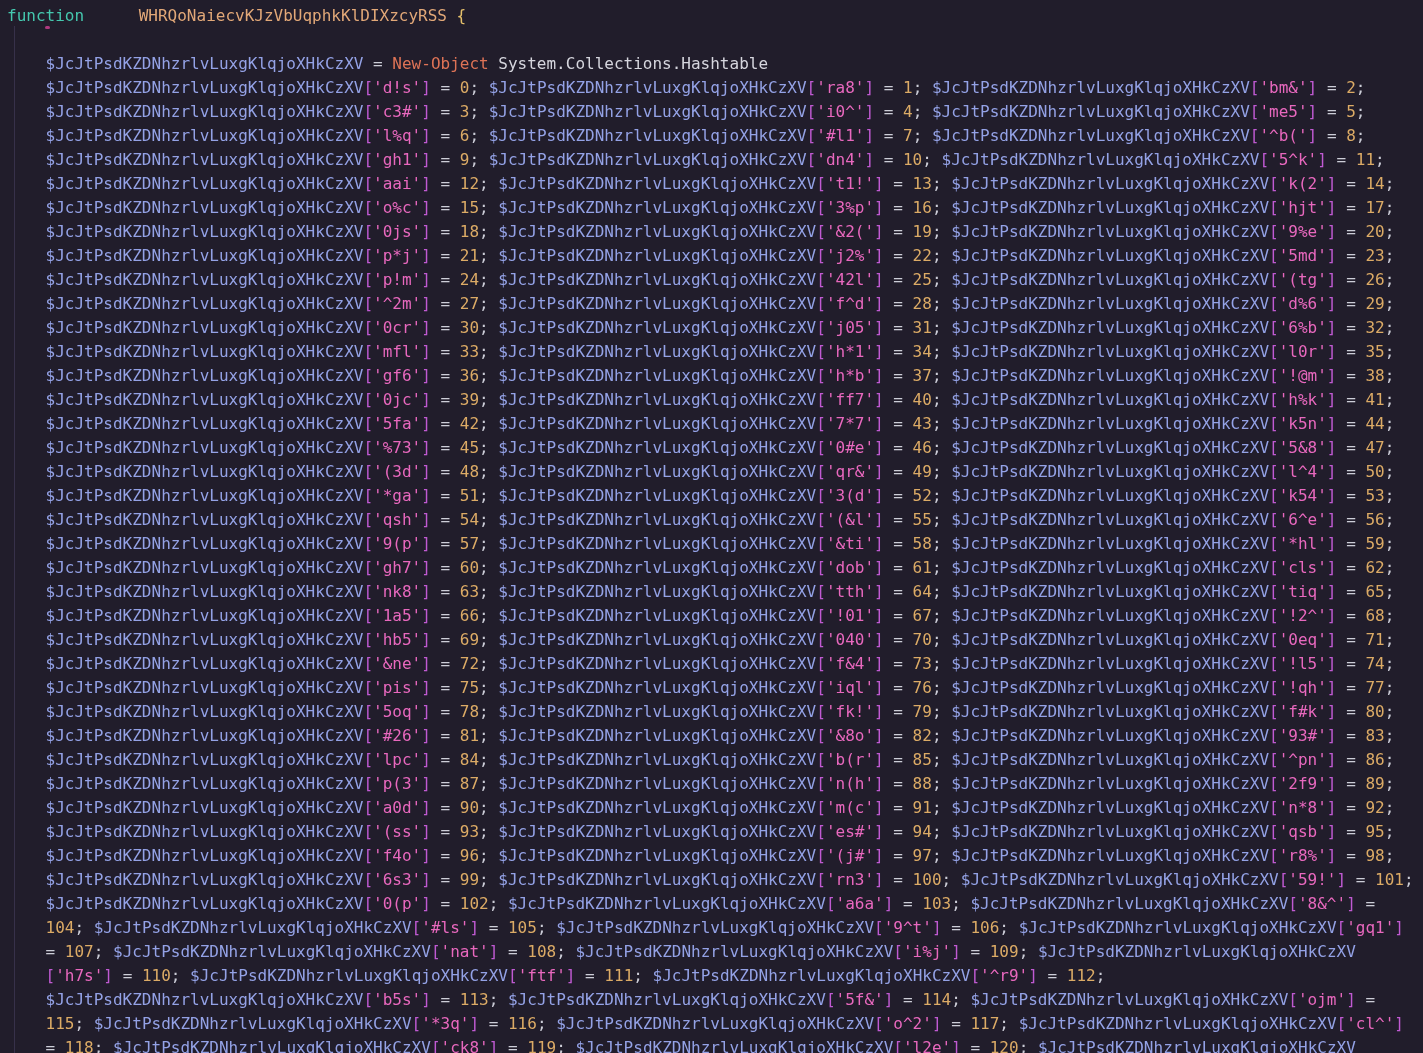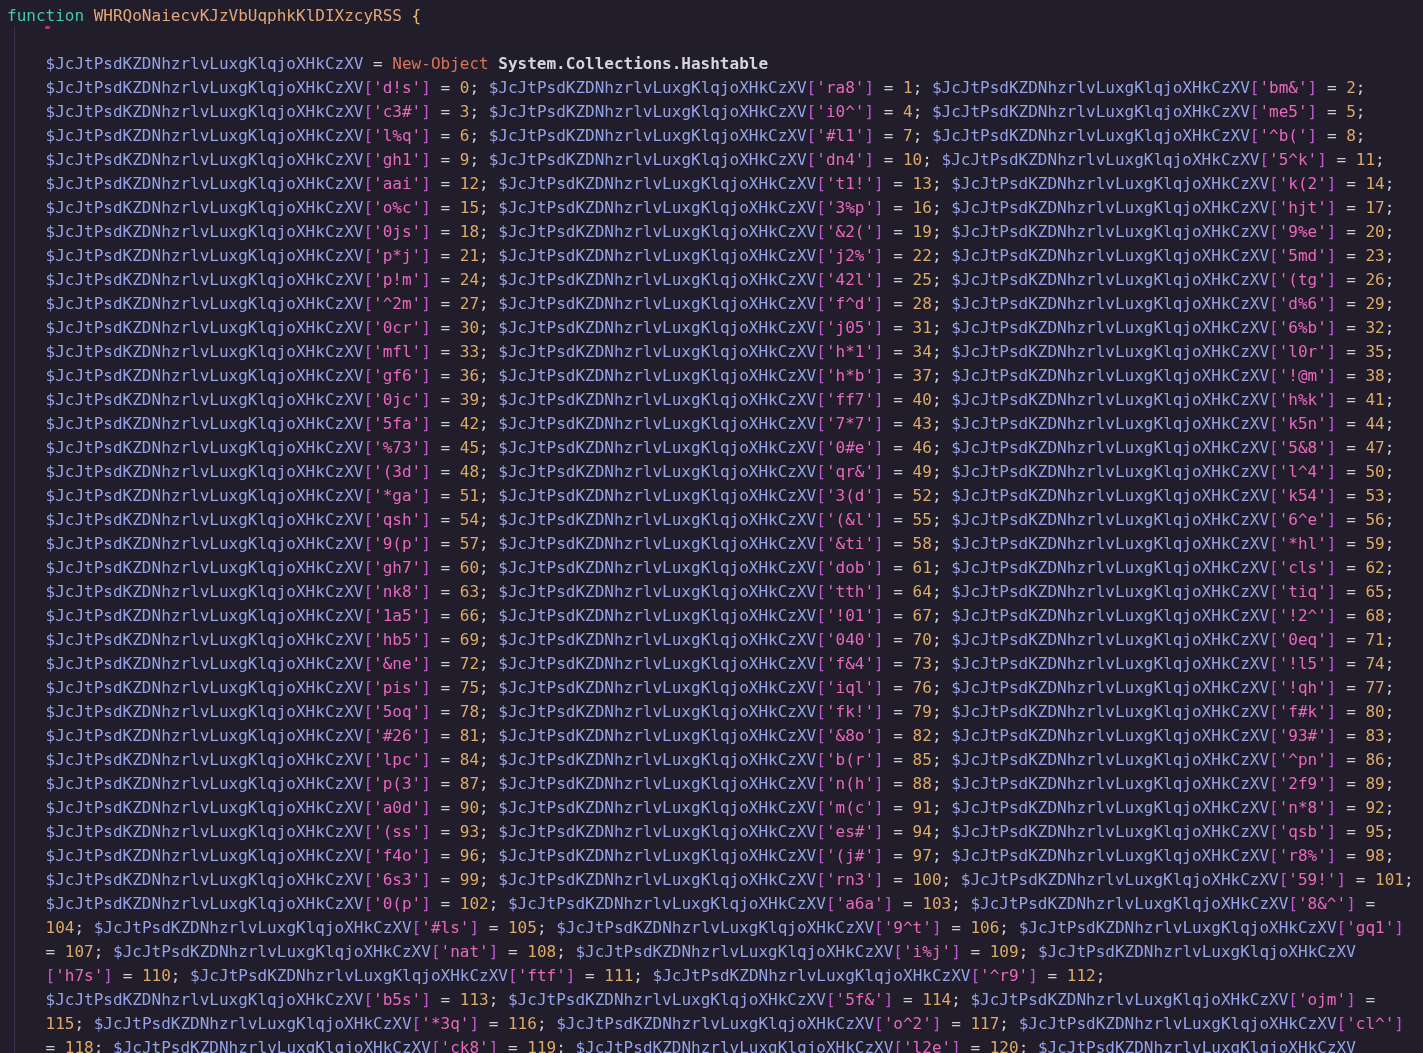--- a/index.html
+++ b/index.html
@@ -48,29 +48,29 @@
     margin: 0;
     padding: 4px 0 0 7px;
     font-family: "DejaVu Sans Mono", "Liberation Mono", monospace;
     font-size: 16px;
     line-height: 24px;
     color: var(--fg);
     white-space: pre;
   }
   .line { height: 24px; white-space: pre; }
   .tok-kw       { color: var(--kw); text-align: center; }
-  .tok-fname    { color: var(--fname); }
+  .tok-fname    { color: var(--fname); margin-left: 45px; }
   .tok-brace    { color: var(--brace); }
   .tok-var      { color: var(--variable); }
   .tok-bracket  { color: var(--bracket); }
   .tok-str      { color: var(--string); }
   .tok-num      { color: var(--number); }
   .tok-punct    { color: var(--punct); }
   .tok-cmdlet   { color: var(--cmdlet); text-align: right; }
-  .tok-type     { color: var(--type); font-weight: bold; }
+  .tok-type     { color: var(--type); }
 </style>
 </head>
 <body>
 
 <div class="editor">
   <div class="indent-guide"></div>
   <div class="cursor-artifact"></div>
   <pre class="code" id="code"><div class="line"><span class="tok-kw">function</span> <span class="tok-fname">WHRQoNaiecvKJzVbUqphkKlDIXzcyRSS</span> <span class="tok-brace">{</span></div><div class="line"></div><div class="line">    <span class="tok-var">$JcJtPsdKZDNhzrlvLuxgKlqjoXHkCzXV</span> <span class="tok-punct">=</span> <span class="tok-cmdlet">New-Object</span> <span class="tok-type">System.Collections.Hashtable</span></div><div class="line">    <span class="tok-var">$JcJtPsdKZDNhzrlvLuxgKlqjoXHkCzXV</span><span class="tok-bracket">[</span><span class="tok-str">'d!s'</span><span class="tok-bracket">]</span> <span class="tok-punct">=</span> <span class="tok-num">0</span><span class="tok-punct">;</span> <span class="tok-var">$JcJtPsdKZDNhzrlvLuxgKlqjoXHkCzXV</span><span class="tok-bracket">[</span><span class="tok-str">'ra8'</span><span class="tok-bracket">]</span> <span class="tok-punct">=</span> <span class="tok-num">1</span><span class="tok-punct">;</span> <span class="tok-var">$JcJtPsdKZDNhzrlvLuxgKlqjoXHkCzXV</span><span class="tok-bracket">[</span><span class="tok-str">'bm&amp;'</span><span class="tok-bracket">]</span> <span class="tok-punct">=</span> <span class="tok-num">2</span><span class="tok-punct">;</span></div><div class="line">    <span class="tok-var">$JcJtPsdKZDNhzrlvLuxgKlqjoXHkCzXV</span><span class="tok-bracket">[</span><span class="tok-str">'c3#'</span><span class="tok-bracket">]</span> <span class="tok-punct">=</span> <span class="tok-num">3</span><span class="tok-punct">;</span> <span class="tok-var">$JcJtPsdKZDNhzrlvLuxgKlqjoXHkCzXV</span><span class="tok-bracket">[</span><span class="tok-str">'i0^'</span><span class="tok-bracket">]</span> <span class="tok-punct">=</span> <span class="tok-num">4</span><span class="tok-punct">;</span> <span class="tok-var">$JcJtPsdKZDNhzrlvLuxgKlqjoXHkCzXV</span><span class="tok-bracket">[</span><span class="tok-str">'me5'</span><span class="tok-bracket">]</span> <span class="tok-punct">=</span> <span class="tok-num">5</span><span class="tok-punct">;</span></div><div class="line">    <span class="tok-var">$JcJtPsdKZDNhzrlvLuxgKlqjoXHkCzXV</span><span class="tok-bracket">[</span><span class="tok-str">'l%q'</span><span class="tok-bracket">]</span> <span class="tok-punct">=</span> <span class="tok-num">6</span><span class="tok-punct">;</span> <span class="tok-var">$JcJtPsdKZDNhzrlvLuxgKlqjoXHkCzXV</span><span class="tok-bracket">[</span><span class="tok-str">'#l1'</span><span class="tok-bracket">]</span> <span class="tok-punct">=</span> <span class="tok-num">7</span><span class="tok-punct">;</span> <span class="tok-var">$JcJtPsdKZDNhzrlvLuxgKlqjoXHkCzXV</span><span class="tok-bracket">[</span><span class="tok-str">'^b('</span><span class="tok-bracket">]</span> <span class="tok-punct">=</span> <span class="tok-num">8</span><span class="tok-punct">;</span></div><div class="line">    <span class="tok-var">$JcJtPsdKZDNhzrlvLuxgKlqjoXHkCzXV</span><span class="tok-bracket">[</span><span class="tok-str">'gh1'</span><span class="tok-bracket">]</span> <span class="tok-punct">=</span> <span class="tok-num">9</span><span class="tok-punct">;</span> <span class="tok-var">$JcJtPsdKZDNhzrlvLuxgKlqjoXHkCzXV</span><span class="tok-bracket">[</span><span class="tok-str">'dn4'</span><span class="tok-bracket">]</span> <span class="tok-punct">=</span> <span class="tok-num">10</span><span class="tok-punct">;</span> <span class="tok-var">$JcJtPsdKZDNhzrlvLuxgKlqjoXHkCzXV</span><span class="tok-bracket">[</span><span class="tok-str">'5^k'</span><span class="tok-bracket">]</span> <span class="tok-punct">=</span> <span class="tok-num">11</span><span class="tok-punct">;</span></div><div class="line">    <span class="tok-var">$JcJtPsdKZDNhzrlvLuxgKlqjoXHkCzXV</span><span class="tok-bracket">[</span><span class="tok-str">'aai'</span><span class="tok-bracket">]</span> <span class="tok-punct">=</span> <span class="tok-num">12</span><span class="tok-punct">;</span> <span class="tok-var">$JcJtPsdKZDNhzrlvLuxgKlqjoXHkCzXV</span><span class="tok-bracket">[</span><span class="tok-str">'t1!'</span><span class="tok-bracket">]</span> <span class="tok-punct">=</span> <span class="tok-num">13</span><span class="tok-punct">;</span> <span class="tok-var">$JcJtPsdKZDNhzrlvLuxgKlqjoXHkCzXV</span><span class="tok-bracket">[</span><span class="tok-str">'k(2'</span><span class="tok-bracket">]</span> <span class="tok-punct">=</span> <span class="tok-num">14</span><span class="tok-punct">;</span></div><div class="line">    <span class="tok-var">$JcJtPsdKZDNhzrlvLuxgKlqjoXHkCzXV</span><span class="tok-bracket">[</span><span class="tok-str">'o%c'</span><span class="tok-bracket">]</span> <span class="tok-punct">=</span> <span class="tok-num">15</span><span class="tok-punct">;</span> <span class="tok-var">$JcJtPsdKZDNhzrlvLuxgKlqjoXHkCzXV</span><span class="tok-bracket">[</span><span class="tok-str">'3%p'</span><span class="tok-bracket">]</span> <span class="tok-punct">=</span> <span class="tok-num">16</span><span class="tok-punct">;</span> <span class="tok-var">$JcJtPsdKZDNhzrlvLuxgKlqjoXHkCzXV</span><span class="tok-bracket">[</span><span class="tok-str">'hjt'</span><span class="tok-bracket">]</span> <span class="tok-punct">=</span> <span class="tok-num">17</span><span class="tok-punct">;</span></div><div class="line">    <span class="tok-var">$JcJtPsdKZDNhzrlvLuxgKlqjoXHkCzXV</span><span class="tok-bracket">[</span><span class="tok-str">'0js'</span><span class="tok-bracket">]</span> <span class="tok-punct">=</span> <span class="tok-num">18</span><span class="tok-punct">;</span> <span class="tok-var">$JcJtPsdKZDNhzrlvLuxgKlqjoXHkCzXV</span><span class="tok-bracket">[</span><span class="tok-str">'&amp;2('</span><span class="tok-bracket">]</span> <span class="tok-punct">=</span> <span class="tok-num">19</span><span class="tok-punct">;</span> <span class="tok-var">$JcJtPsdKZDNhzrlvLuxgKlqjoXHkCzXV</span><span class="tok-bracket">[</span><span class="tok-str">'9%e'</span><span class="tok-bracket">]</span> <span class="tok-punct">=</span> <span class="tok-num">20</span><span class="tok-punct">;</span></div><div class="line">    <span class="tok-var">$JcJtPsdKZDNhzrlvLuxgKlqjoXHkCzXV</span><span class="tok-bracket">[</span><span class="tok-str">'p*j'</span><span class="tok-bracket">]</span> <span class="tok-punct">=</span> <span class="tok-num">21</span><span class="tok-punct">;</span> <span class="tok-var">$JcJtPsdKZDNhzrlvLuxgKlqjoXHkCzXV</span><span class="tok-bracket">[</span><span class="tok-str">'j2%'</span><span class="tok-bracket">]</span> <span class="tok-punct">=</span> <span class="tok-num">22</span><span class="tok-punct">;</span> <span class="tok-var">$JcJtPsdKZDNhzrlvLuxgKlqjoXHkCzXV</span><span class="tok-bracket">[</span><span class="tok-str">'5md'</span><span class="tok-bracket">]</span> <span class="tok-punct">=</span> <span class="tok-num">23</span><span class="tok-punct">;</span></div><div class="line">    <span class="tok-var">$JcJtPsdKZDNhzrlvLuxgKlqjoXHkCzXV</span><span class="tok-bracket">[</span><span class="tok-str">'p!m'</span><span class="tok-bracket">]</span> <span class="tok-punct">=</span> <span class="tok-num">24</span><span class="tok-punct">;</span> <span class="tok-var">$JcJtPsdKZDNhzrlvLuxgKlqjoXHkCzXV</span><span class="tok-bracket">[</span><span class="tok-str">'42l'</span><span class="tok-bracket">]</span> <span class="tok-punct">=</span> <span class="tok-num">25</span><span class="tok-punct">;</span> <span class="tok-var">$JcJtPsdKZDNhzrlvLuxgKlqjoXHkCzXV</span><span class="tok-bracket">[</span><span class="tok-str">'(tg'</span><span class="tok-bracket">]</span> <span class="tok-punct">=</span> <span class="tok-num">26</span><span class="tok-punct">;</span></div><div class="line">    <span class="tok-var">$JcJtPsdKZDNhzrlvLuxgKlqjoXHkCzXV</span><span class="tok-bracket">[</span><span class="tok-str">'^2m'</span><span class="tok-bracket">]</span> <span class="tok-punct">=</span> <span class="tok-num">27</span><span class="tok-punct">;</span> <span class="tok-var">$JcJtPsdKZDNhzrlvLuxgKlqjoXHkCzXV</span><span class="tok-bracket">[</span><span class="tok-str">'f^d'</span><span class="tok-bracket">]</span> <span class="tok-punct">=</span> <span class="tok-num">28</span><span class="tok-punct">;</span> <span class="tok-var">$JcJtPsdKZDNhzrlvLuxgKlqjoXHkCzXV</span><span class="tok-bracket">[</span><span class="tok-str">'d%6'</span><span class="tok-bracket">]</span> <span class="tok-punct">=</span> <span class="tok-num">29</span><span class="tok-punct">;</span></div><div class="line">    <span class="tok-var">$JcJtPsdKZDNhzrlvLuxgKlqjoXHkCzXV</span><span class="tok-bracket">[</span><span class="tok-str">'0cr'</span><span class="tok-bracket">]</span> <span class="tok-punct">=</span> <span class="tok-num">30</span><span class="tok-punct">;</span> <span class="tok-var">$JcJtPsdKZDNhzrlvLuxgKlqjoXHkCzXV</span><span class="tok-bracket">[</span><span class="tok-str">'j05'</span><span class="tok-bracket">]</span> <span class="tok-punct">=</span> <span class="tok-num">31</span><span class="tok-punct">;</span> <span class="tok-var">$JcJtPsdKZDNhzrlvLuxgKlqjoXHkCzXV</span><span class="tok-bracket">[</span><span class="tok-str">'6%b'</span><span class="tok-bracket">]</span> <span class="tok-punct">=</span> <span class="tok-num">32</span><span class="tok-punct">;</span></div><div class="line">    <span class="tok-var">$JcJtPsdKZDNhzrlvLuxgKlqjoXHkCzXV</span><span class="tok-bracket">[</span><span class="tok-str">'mfl'</span><span class="tok-bracket">]</span> <span class="tok-punct">=</span> <span class="tok-num">33</span><span class="tok-punct">;</span> <span class="tok-var">$JcJtPsdKZDNhzrlvLuxgKlqjoXHkCzXV</span><span class="tok-bracket">[</span><span class="tok-str">'h*1'</span><span class="tok-bracket">]</span> <span class="tok-punct">=</span> <span class="tok-num">34</span><span class="tok-punct">;</span> <span class="tok-var">$JcJtPsdKZDNhzrlvLuxgKlqjoXHkCzXV</span><span class="tok-bracket">[</span><span class="tok-str">'l0r'</span><span class="tok-bracket">]</span> <span class="tok-punct">=</span> <span class="tok-num">35</span><span class="tok-punct">;</span></div><div class="line">    <span class="tok-var">$JcJtPsdKZDNhzrlvLuxgKlqjoXHkCzXV</span><span class="tok-bracket">[</span><span class="tok-str">'gf6'</span><span class="tok-bracket">]</span> <span class="tok-punct">=</span> <span class="tok-num">36</span><span class="tok-punct">;</span> <span class="tok-var">$JcJtPsdKZDNhzrlvLuxgKlqjoXHkCzXV</span><span class="tok-bracket">[</span><span class="tok-str">'h*b'</span><span class="tok-bracket">]</span> <span class="tok-punct">=</span> <span class="tok-num">37</span><span class="tok-punct">;</span> <span class="tok-var">$JcJtPsdKZDNhzrlvLuxgKlqjoXHkCzXV</span><span class="tok-bracket">[</span><span class="tok-str">'!@m'</span><span class="tok-bracket">]</span> <span class="tok-punct">=</span> <span class="tok-num">38</span><span class="tok-punct">;</span></div><div class="line">    <span class="tok-var">$JcJtPsdKZDNhzrlvLuxgKlqjoXHkCzXV</span><span class="tok-bracket">[</span><span class="tok-str">'0jc'</span><span class="tok-bracket">]</span> <span class="tok-punct">=</span> <span class="tok-num">39</span><span class="tok-punct">;</span> <span class="tok-var">$JcJtPsdKZDNhzrlvLuxgKlqjoXHkCzXV</span><span class="tok-bracket">[</span><span class="tok-str">'ff7'</span><span class="tok-bracket">]</span> <span class="tok-punct">=</span> <span class="tok-num">40</span><span class="tok-punct">;</span> <span class="tok-var">$JcJtPsdKZDNhzrlvLuxgKlqjoXHkCzXV</span><span class="tok-bracket">[</span><span class="tok-str">'h%k'</span><span class="tok-bracket">]</span> <span class="tok-punct">=</span> <span class="tok-num">41</span><span class="tok-punct">;</span></div><div class="line">    <span class="tok-var">$JcJtPsdKZDNhzrlvLuxgKlqjoXHkCzXV</span><span class="tok-bracket">[</span><span class="tok-str">'5fa'</span><span class="tok-bracket">]</span> <span class="tok-punct">=</span> <span class="tok-num">42</span><span class="tok-punct">;</span> <span class="tok-var">$JcJtPsdKZDNhzrlvLuxgKlqjoXHkCzXV</span><span class="tok-bracket">[</span><span class="tok-str">'7*7'</span><span class="tok-bracket">]</span> <span class="tok-punct">=</span> <span class="tok-num">43</span><span class="tok-punct">;</span> <span class="tok-var">$JcJtPsdKZDNhzrlvLuxgKlqjoXHkCzXV</span><span class="tok-bracket">[</span><span class="tok-str">'k5n'</span><span class="tok-bracket">]</span> <span class="tok-punct">=</span> <span class="tok-num">44</span><span class="tok-punct">;</span></div><div class="line">    <span class="tok-var">$JcJtPsdKZDNhzrlvLuxgKlqjoXHkCzXV</span><span class="tok-bracket">[</span><span class="tok-str">'%73'</span><span class="tok-bracket">]</span> <span class="tok-punct">=</span> <span class="tok-num">45</span><span class="tok-punct">;</span> <span class="tok-var">$JcJtPsdKZDNhzrlvLuxgKlqjoXHkCzXV</span><span class="tok-bracket">[</span><span class="tok-str">'0#e'</span><span class="tok-bracket">]</span> <span class="tok-punct">=</span> <span class="tok-num">46</span><span class="tok-punct">;</span> <span class="tok-var">$JcJtPsdKZDNhzrlvLuxgKlqjoXHkCzXV</span><span class="tok-bracket">[</span><span class="tok-str">'5&amp;8'</span><span class="tok-bracket">]</span> <span class="tok-punct">=</span> <span class="tok-num">47</span><span class="tok-punct">;</span></div><div class="line">    <span class="tok-var">$JcJtPsdKZDNhzrlvLuxgKlqjoXHkCzXV</span><span class="tok-bracket">[</span><span class="tok-str">'(3d'</span><span class="tok-bracket">]</span> <span class="tok-punct">=</span> <span class="tok-num">48</span><span class="tok-punct">;</span> <span class="tok-var">$JcJtPsdKZDNhzrlvLuxgKlqjoXHkCzXV</span><span class="tok-bracket">[</span><span class="tok-str">'qr&amp;'</span><span class="tok-bracket">]</span> <span class="tok-punct">=</span> <span class="tok-num">49</span><span class="tok-punct">;</span> <span class="tok-var">$JcJtPsdKZDNhzrlvLuxgKlqjoXHkCzXV</span><span class="tok-bracket">[</span><span class="tok-str">'l^4'</span><span class="tok-bracket">]</span> <span class="tok-punct">=</span> <span class="tok-num">50</span><span class="tok-punct">;</span></div><div class="line">    <span class="tok-var">$JcJtPsdKZDNhzrlvLuxgKlqjoXHkCzXV</span><span class="tok-bracket">[</span><span class="tok-str">'*ga'</span><span class="tok-bracket">]</span> <span class="tok-punct">=</span> <span class="tok-num">51</span><span class="tok-punct">;</span> <span class="tok-var">$JcJtPsdKZDNhzrlvLuxgKlqjoXHkCzXV</span><span class="tok-bracket">[</span><span class="tok-str">'3(d'</span><span class="tok-bracket">]</span> <span class="tok-punct">=</span> <span class="tok-num">52</span><span class="tok-punct">;</span> <span class="tok-var">$JcJtPsdKZDNhzrlvLuxgKlqjoXHkCzXV</span><span class="tok-bracket">[</span><span class="tok-str">'k54'</span><span class="tok-bracket">]</span> <span class="tok-punct">=</span> <span class="tok-num">53</span><span class="tok-punct">;</span></div><div class="line">    <span class="tok-var">$JcJtPsdKZDNhzrlvLuxgKlqjoXHkCzXV</span><span class="tok-bracket">[</span><span class="tok-str">'qsh'</span><span class="tok-bracket">]</span> <span class="tok-punct">=</span> <span class="tok-num">54</span><span class="tok-punct">;</span> <span class="tok-var">$JcJtPsdKZDNhzrlvLuxgKlqjoXHkCzXV</span><span class="tok-bracket">[</span><span class="tok-str">'(&amp;l'</span><span class="tok-bracket">]</span> <span class="tok-punct">=</span> <span class="tok-num">55</span><span class="tok-punct">;</span> <span class="tok-var">$JcJtPsdKZDNhzrlvLuxgKlqjoXHkCzXV</span><span class="tok-bracket">[</span><span class="tok-str">'6^e'</span><span class="tok-bracket">]</span> <span class="tok-punct">=</span> <span class="tok-num">56</span><span class="tok-punct">;</span></div><div class="line">    <span class="tok-var">$JcJtPsdKZDNhzrlvLuxgKlqjoXHkCzXV</span><span class="tok-bracket">[</span><span class="tok-str">'9(p'</span><span class="tok-bracket">]</span> <span class="tok-punct">=</span> <span class="tok-num">57</span><span class="tok-punct">;</span> <span class="tok-var">$JcJtPsdKZDNhzrlvLuxgKlqjoXHkCzXV</span><span class="tok-bracket">[</span><span class="tok-str">'&amp;ti'</span><span class="tok-bracket">]</span> <span class="tok-punct">=</span> <span class="tok-num">58</span><span class="tok-punct">;</span> <span class="tok-var">$JcJtPsdKZDNhzrlvLuxgKlqjoXHkCzXV</span><span class="tok-bracket">[</span><span class="tok-str">'*hl'</span><span class="tok-bracket">]</span> <span class="tok-punct">=</span> <span class="tok-num">59</span><span class="tok-punct">;</span></div><div class="line">    <span class="tok-var">$JcJtPsdKZDNhzrlvLuxgKlqjoXHkCzXV</span><span class="tok-bracket">[</span><span class="tok-str">'gh7'</span><span class="tok-bracket">]</span> <span class="tok-punct">=</span> <span class="tok-num">60</span><span class="tok-punct">;</span> <span class="tok-var">$JcJtPsdKZDNhzrlvLuxgKlqjoXHkCzXV</span><span class="tok-bracket">[</span><span class="tok-str">'dob'</span><span class="tok-bracket">]</span> <span class="tok-punct">=</span> <span class="tok-num">61</span><span class="tok-punct">;</span> <span class="tok-var">$JcJtPsdKZDNhzrlvLuxgKlqjoXHkCzXV</span><span class="tok-bracket">[</span><span class="tok-str">'cls'</span><span class="tok-bracket">]</span> <span class="tok-punct">=</span> <span class="tok-num">62</span><span class="tok-punct">;</span></div><div class="line">    <span class="tok-var">$JcJtPsdKZDNhzrlvLuxgKlqjoXHkCzXV</span><span class="tok-bracket">[</span><span class="tok-str">'nk8'</span><span class="tok-bracket">]</span> <span class="tok-punct">=</span> <span class="tok-num">63</span><span class="tok-punct">;</span> <span class="tok-var">$JcJtPsdKZDNhzrlvLuxgKlqjoXHkCzXV</span><span class="tok-bracket">[</span><span class="tok-str">'tth'</span><span class="tok-bracket">]</span> <span class="tok-punct">=</span> <span class="tok-num">64</span><span class="tok-punct">;</span> <span class="tok-var">$JcJtPsdKZDNhzrlvLuxgKlqjoXHkCzXV</span><span class="tok-bracket">[</span><span class="tok-str">'tiq'</span><span class="tok-bracket">]</span> <span class="tok-punct">=</span> <span class="tok-num">65</span><span class="tok-punct">;</span></div><div class="line">    <span class="tok-var">$JcJtPsdKZDNhzrlvLuxgKlqjoXHkCzXV</span><span class="tok-bracket">[</span><span class="tok-str">'1a5'</span><span class="tok-bracket">]</span> <span class="tok-punct">=</span> <span class="tok-num">66</span><span class="tok-punct">;</span> <span class="tok-var">$JcJtPsdKZDNhzrlvLuxgKlqjoXHkCzXV</span><span class="tok-bracket">[</span><span class="tok-str">'!01'</span><span class="tok-bracket">]</span> <span class="tok-punct">=</span> <span class="tok-num">67</span><span class="tok-punct">;</span> <span class="tok-var">$JcJtPsdKZDNhzrlvLuxgKlqjoXHkCzXV</span><span class="tok-bracket">[</span><span class="tok-str">'!2^'</span><span class="tok-bracket">]</span> <span class="tok-punct">=</span> <span class="tok-num">68</span><span class="tok-punct">;</span></div><div class="line">    <span class="tok-var">$JcJtPsdKZDNhzrlvLuxgKlqjoXHkCzXV</span><span class="tok-bracket">[</span><span class="tok-str">'hb5'</span><span class="tok-bracket">]</span> <span class="tok-punct">=</span> <span class="tok-num">69</span><span class="tok-punct">;</span> <span class="tok-var">$JcJtPsdKZDNhzrlvLuxgKlqjoXHkCzXV</span><span class="tok-bracket">[</span><span class="tok-str">'040'</span><span class="tok-bracket">]</span> <span class="tok-punct">=</span> <span class="tok-num">70</span><span class="tok-punct">;</span> <span class="tok-var">$JcJtPsdKZDNhzrlvLuxgKlqjoXHkCzXV</span><span class="tok-bracket">[</span><span class="tok-str">'0eq'</span><span class="tok-bracket">]</span> <span class="tok-punct">=</span> <span class="tok-num">71</span><span class="tok-punct">;</span></div><div class="line">    <span class="tok-var">$JcJtPsdKZDNhzrlvLuxgKlqjoXHkCzXV</span><span class="tok-bracket">[</span><span class="tok-str">'&amp;ne'</span><span class="tok-bracket">]</span> <span class="tok-punct">=</span> <span class="tok-num">72</span><span class="tok-punct">;</span> <span class="tok-var">$JcJtPsdKZDNhzrlvLuxgKlqjoXHkCzXV</span><span class="tok-bracket">[</span><span class="tok-str">'f&amp;4'</span><span class="tok-bracket">]</span> <span class="tok-punct">=</span> <span class="tok-num">73</span><span class="tok-punct">;</span> <span class="tok-var">$JcJtPsdKZDNhzrlvLuxgKlqjoXHkCzXV</span><span class="tok-bracket">[</span><span class="tok-str">'!l5'</span><span class="tok-bracket">]</span> <span class="tok-punct">=</span> <span class="tok-num">74</span><span class="tok-punct">;</span></div><div class="line">    <span class="tok-var">$JcJtPsdKZDNhzrlvLuxgKlqjoXHkCzXV</span><span class="tok-bracket">[</span><span class="tok-str">'pis'</span><span class="tok-bracket">]</span> <span class="tok-punct">=</span> <span class="tok-num">75</span><span class="tok-punct">;</span> <span class="tok-var">$JcJtPsdKZDNhzrlvLuxgKlqjoXHkCzXV</span><span class="tok-bracket">[</span><span class="tok-str">'iql'</span><span class="tok-bracket">]</span> <span class="tok-punct">=</span> <span class="tok-num">76</span><span class="tok-punct">;</span> <span class="tok-var">$JcJtPsdKZDNhzrlvLuxgKlqjoXHkCzXV</span><span class="tok-bracket">[</span><span class="tok-str">'!qh'</span><span class="tok-bracket">]</span> <span class="tok-punct">=</span> <span class="tok-num">77</span><span class="tok-punct">;</span></div><div class="line">    <span class="tok-var">$JcJtPsdKZDNhzrlvLuxgKlqjoXHkCzXV</span><span class="tok-bracket">[</span><span class="tok-str">'5oq'</span><span class="tok-bracket">]</span> <span class="tok-punct">=</span> <span class="tok-num">78</span><span class="tok-punct">;</span> <span class="tok-var">$JcJtPsdKZDNhzrlvLuxgKlqjoXHkCzXV</span><span class="tok-bracket">[</span><span class="tok-str">'fk!'</span><span class="tok-bracket">]</span> <span class="tok-punct">=</span> <span class="tok-num">79</span><span class="tok-punct">;</span> <span class="tok-var">$JcJtPsdKZDNhzrlvLuxgKlqjoXHkCzXV</span><span class="tok-bracket">[</span><span class="tok-str">'f#k'</span><span class="tok-bracket">]</span> <span class="tok-punct">=</span> <span class="tok-num">80</span><span class="tok-punct">;</span></div><div class="line">    <span class="tok-var">$JcJtPsdKZDNhzrlvLuxgKlqjoXHkCzXV</span><span class="tok-bracket">[</span><span class="tok-str">'#26'</span><span class="tok-bracket">]</span> <span class="tok-punct">=</span> <span class="tok-num">81</span><span class="tok-punct">;</span> <span class="tok-var">$JcJtPsdKZDNhzrlvLuxgKlqjoXHkCzXV</span><span class="tok-bracket">[</span><span class="tok-str">'&amp;8o'</span><span class="tok-bracket">]</span> <span class="tok-punct">=</span> <span class="tok-num">82</span><span class="tok-punct">;</span> <span class="tok-var">$JcJtPsdKZDNhzrlvLuxgKlqjoXHkCzXV</span><span class="tok-bracket">[</span><span class="tok-str">'93#'</span><span class="tok-bracket">]</span> <span class="tok-punct">=</span> <span class="tok-num">83</span><span class="tok-punct">;</span></div><div class="line">    <span class="tok-var">$JcJtPsdKZDNhzrlvLuxgKlqjoXHkCzXV</span><span class="tok-bracket">[</span><span class="tok-str">'lpc'</span><span class="tok-bracket">]</span> <span class="tok-punct">=</span> <span class="tok-num">84</span><span class="tok-punct">;</span> <span class="tok-var">$JcJtPsdKZDNhzrlvLuxgKlqjoXHkCzXV</span><span class="tok-bracket">[</span><span class="tok-str">'b(r'</span><span class="tok-bracket">]</span> <span class="tok-punct">=</span> <span class="tok-num">85</span><span class="tok-punct">;</span> <span class="tok-var">$JcJtPsdKZDNhzrlvLuxgKlqjoXHkCzXV</span><span class="tok-bracket">[</span><span class="tok-str">'^pn'</span><span class="tok-bracket">]</span> <span class="tok-punct">=</span> <span class="tok-num">86</span><span class="tok-punct">;</span></div><div class="line">    <span class="tok-var">$JcJtPsdKZDNhzrlvLuxgKlqjoXHkCzXV</span><span class="tok-bracket">[</span><span class="tok-str">'p(3'</span><span class="tok-bracket">]</span> <span class="tok-punct">=</span> <span class="tok-num">87</span><span class="tok-punct">;</span> <span class="tok-var">$JcJtPsdKZDNhzrlvLuxgKlqjoXHkCzXV</span><span class="tok-bracket">[</span><span class="tok-str">'n(h'</span><span class="tok-bracket">]</span> <span class="tok-punct">=</span> <span class="tok-num">88</span><span class="tok-punct">;</span> <span class="tok-var">$JcJtPsdKZDNhzrlvLuxgKlqjoXHkCzXV</span><span class="tok-bracket">[</span><span class="tok-str">'2f9'</span><span class="tok-bracket">]</span> <span class="tok-punct">=</span> <span class="tok-num">89</span><span class="tok-punct">;</span></div><div class="line">    <span class="tok-var">$JcJtPsdKZDNhzrlvLuxgKlqjoXHkCzXV</span><span class="tok-bracket">[</span><span class="tok-str">'a0d'</span><span class="tok-bracket">]</span> <span class="tok-punct">=</span> <span class="tok-num">90</span><span class="tok-punct">;</span> <span class="tok-var">$JcJtPsdKZDNhzrlvLuxgKlqjoXHkCzXV</span><span class="tok-bracket">[</span><span class="tok-str">'m(c'</span><span class="tok-bracket">]</span> <span class="tok-punct">=</span> <span class="tok-num">91</span><span class="tok-punct">;</span> <span class="tok-var">$JcJtPsdKZDNhzrlvLuxgKlqjoXHkCzXV</span><span class="tok-bracket">[</span><span class="tok-str">'n*8'</span><span class="tok-bracket">]</span> <span class="tok-punct">=</span> <span class="tok-num">92</span><span class="tok-punct">;</span></div><div class="line">    <span class="tok-var">$JcJtPsdKZDNhzrlvLuxgKlqjoXHkCzXV</span><span class="tok-bracket">[</span><span class="tok-str">'(ss'</span><span class="tok-bracket">]</span> <span class="tok-punct">=</span> <span class="tok-num">93</span><span class="tok-punct">;</span> <span class="tok-var">$JcJtPsdKZDNhzrlvLuxgKlqjoXHkCzXV</span><span class="tok-bracket">[</span><span class="tok-str">'es#'</span><span class="tok-bracket">]</span> <span class="tok-punct">=</span> <span class="tok-num">94</span><span class="tok-punct">;</span> <span class="tok-var">$JcJtPsdKZDNhzrlvLuxgKlqjoXHkCzXV</span><span class="tok-bracket">[</span><span class="tok-str">'qsb'</span><span class="tok-bracket">]</span> <span class="tok-punct">=</span> <span class="tok-num">95</span><span class="tok-punct">;</span></div><div class="line">    <span class="tok-var">$JcJtPsdKZDNhzrlvLuxgKlqjoXHkCzXV</span><span class="tok-bracket">[</span><span class="tok-str">'f4o'</span><span class="tok-bracket">]</span> <span class="tok-punct">=</span> <span class="tok-num">96</span><span class="tok-punct">;</span> <span class="tok-var">$JcJtPsdKZDNhzrlvLuxgKlqjoXHkCzXV</span><span class="tok-bracket">[</span><span class="tok-str">'(j#'</span><span class="tok-bracket">]</span> <span class="tok-punct">=</span> <span class="tok-num">97</span><span class="tok-punct">;</span> <span class="tok-var">$JcJtPsdKZDNhzrlvLuxgKlqjoXHkCzXV</span><span class="tok-bracket">[</span><span class="tok-str">'r8%'</span><span class="tok-bracket">]</span> <span class="tok-punct">=</span> <span class="tok-num">98</span><span class="tok-punct">;</span></div><div class="line">    <span class="tok-var">$JcJtPsdKZDNhzrlvLuxgKlqjoXHkCzXV</span><span class="tok-bracket">[</span><span class="tok-str">'6s3'</span><span class="tok-bracket">]</span> <span class="tok-punct">=</span> <span class="tok-num">99</span><span class="tok-punct">;</span> <span class="tok-var">$JcJtPsdKZDNhzrlvLuxgKlqjoXHkCzXV</span><span class="tok-bracket">[</span><span class="tok-str">'rn3'</span><span class="tok-bracket">]</span> <span class="tok-punct">=</span> <span class="tok-num">100</span><span class="tok-punct">;</span> <span class="tok-var">$JcJtPsdKZDNhzrlvLuxgKlqjoXHkCzXV</span><span class="tok-bracket">[</span><span class="tok-str">'59!'</span><span class="tok-bracket">]</span> <span class="tok-punct">=</span> <span class="tok-num">101</span><span class="tok-punct">;</span></div><div class="line">    <span class="tok-var">$JcJtPsdKZDNhzrlvLuxgKlqjoXHkCzXV</span><span class="tok-bracket">[</span><span class="tok-str">'0(p'</span><span class="tok-bracket">]</span> <span class="tok-punct">=</span> <span class="tok-num">102</span><span class="tok-punct">;</span> <span class="tok-var">$JcJtPsdKZDNhzrlvLuxgKlqjoXHkCzXV</span><span class="tok-bracket">[</span><span class="tok-str">'a6a'</span><span class="tok-bracket">]</span> <span class="tok-punct">=</span> <span class="tok-num">103</span><span class="tok-punct">;</span> <span class="tok-var">$JcJtPsdKZDNhzrlvLuxgKlqjoXHkCzXV</span><span class="tok-bracket">[</span><span class="tok-str">'8&amp;^'</span><span class="tok-bracket">]</span> <span class="tok-punct">=</span></div><div class="line">    <span class="tok-num">104</span><span class="tok-punct">;</span> <span class="tok-var">$JcJtPsdKZDNhzrlvLuxgKlqjoXHkCzXV</span><span class="tok-bracket">[</span><span class="tok-str">'#ls'</span><span class="tok-bracket">]</span> <span class="tok-punct">=</span> <span class="tok-num">105</span><span class="tok-punct">;</span> <span class="tok-var">$JcJtPsdKZDNhzrlvLuxgKlqjoXHkCzXV</span><span class="tok-bracket">[</span><span class="tok-str">'9^t'</span><span class="tok-bracket">]</span> <span class="tok-punct">=</span> <span class="tok-num">106</span><span class="tok-punct">;</span> <span class="tok-var">$JcJtPsdKZDNhzrlvLuxgKlqjoXHkCzXV</span><span class="tok-bracket">[</span><span class="tok-str">'gq1'</span><span class="tok-bracket">]</span></div><div class="line">    <span class="tok-punct">=</span> <span class="tok-num">107</span><span class="tok-punct">;</span> <span class="tok-var">$JcJtPsdKZDNhzrlvLuxgKlqjoXHkCzXV</span><span class="tok-bracket">[</span><span class="tok-str">'nat'</span><span class="tok-bracket">]</span> <span class="tok-punct">=</span> <span class="tok-num">108</span><span class="tok-punct">;</span> <span class="tok-var">$JcJtPsdKZDNhzrlvLuxgKlqjoXHkCzXV</span><span class="tok-bracket">[</span><span class="tok-str">'i%j'</span><span class="tok-bracket">]</span> <span class="tok-punct">=</span> <span class="tok-num">109</span><span class="tok-punct">;</span> <span class="tok-var">$JcJtPsdKZDNhzrlvLuxgKlqjoXHkCzXV</span></div><div class="line">    <span class="tok-bracket">[</span><span class="tok-str">'h7s'</span><span class="tok-bracket">]</span> <span class="tok-punct">=</span> <span class="tok-num">110</span><span class="tok-punct">;</span> <span class="tok-var">$JcJtPsdKZDNhzrlvLuxgKlqjoXHkCzXV</span><span class="tok-bracket">[</span><span class="tok-str">'ftf'</span><span class="tok-bracket">]</span> <span class="tok-punct">=</span> <span class="tok-num">111</span><span class="tok-punct">;</span> <span class="tok-var">$JcJtPsdKZDNhzrlvLuxgKlqjoXHkCzXV</span><span class="tok-bracket">[</span><span class="tok-str">'^r9'</span><span class="tok-bracket">]</span> <span class="tok-punct">=</span> <span class="tok-num">112</span><span class="tok-punct">;</span></div><div class="line">    <span class="tok-var">$JcJtPsdKZDNhzrlvLuxgKlqjoXHkCzXV</span><span class="tok-bracket">[</span><span class="tok-str">'b5s'</span><span class="tok-bracket">]</span> <span class="tok-punct">=</span> <span class="tok-num">113</span><span class="tok-punct">;</span> <span class="tok-var">$JcJtPsdKZDNhzrlvLuxgKlqjoXHkCzXV</span><span class="tok-bracket">[</span><span class="tok-str">'5f&amp;'</span><span class="tok-bracket">]</span> <span class="tok-punct">=</span> <span class="tok-num">114</span><span class="tok-punct">;</span> <span class="tok-var">$JcJtPsdKZDNhzrlvLuxgKlqjoXHkCzXV</span><span class="tok-bracket">[</span><span class="tok-str">'ojm'</span><span class="tok-bracket">]</span> <span class="tok-punct">=</span></div><div class="line">    <span class="tok-num">115</span><span class="tok-punct">;</span> <span class="tok-var">$JcJtPsdKZDNhzrlvLuxgKlqjoXHkCzXV</span><span class="tok-bracket">[</span><span class="tok-str">'*3q'</span><span class="tok-bracket">]</span> <span class="tok-punct">=</span> <span class="tok-num">116</span><span class="tok-punct">;</span> <span class="tok-var">$JcJtPsdKZDNhzrlvLuxgKlqjoXHkCzXV</span><span class="tok-bracket">[</span><span class="tok-str">'o^2'</span><span class="tok-bracket">]</span> <span class="tok-punct">=</span> <span class="tok-num">117</span><span class="tok-punct">;</span> <span class="tok-var">$JcJtPsdKZDNhzrlvLuxgKlqjoXHkCzXV</span><span class="tok-bracket">[</span><span class="tok-str">'cl^'</span><span class="tok-bracket">]</span></div><div class="line">    <span class="tok-punct">=</span> <span class="tok-num">118</span><span class="tok-punct">;</span> <span class="tok-var">$JcJtPsdKZDNhzrlvLuxgKlqjoXHkCzXV</span><span class="tok-bracket">[</span><span class="tok-str">'ck8'</span><span class="tok-bracket">]</span> <span class="tok-punct">=</span> <span class="tok-num">119</span><span class="tok-punct">;</span> <span class="tok-var">$JcJtPsdKZDNhzrlvLuxgKlqjoXHkCzXV</span><span class="tok-bracket">[</span><span class="tok-str">'l2e'</span><span class="tok-bracket">]</span> <span class="tok-punct">=</span> <span class="tok-num">120</span><span class="tok-punct">;</span> <span class="tok-var">$JcJtPsdKZDNhzrlvLuxgKlqjoXHkCzXV</span></div></pre>
 </div>
 

